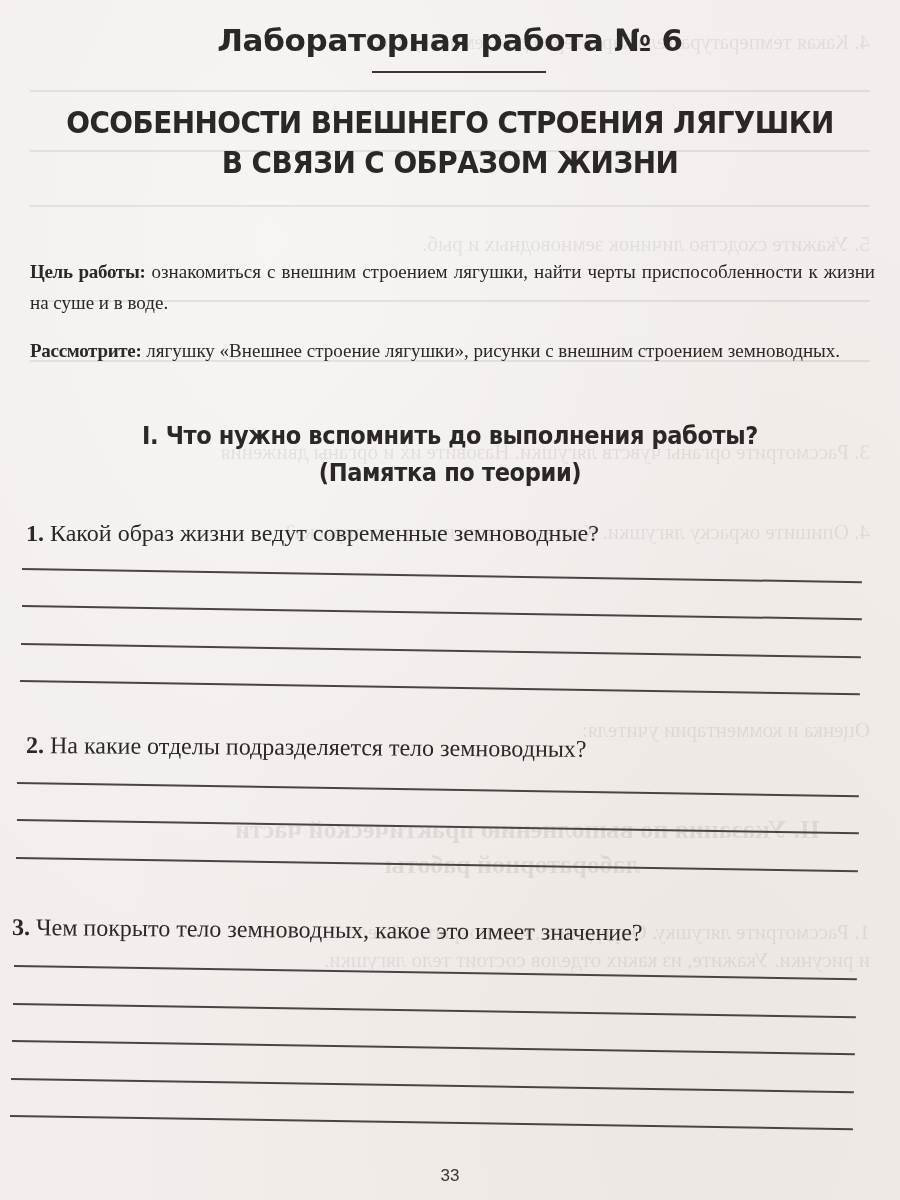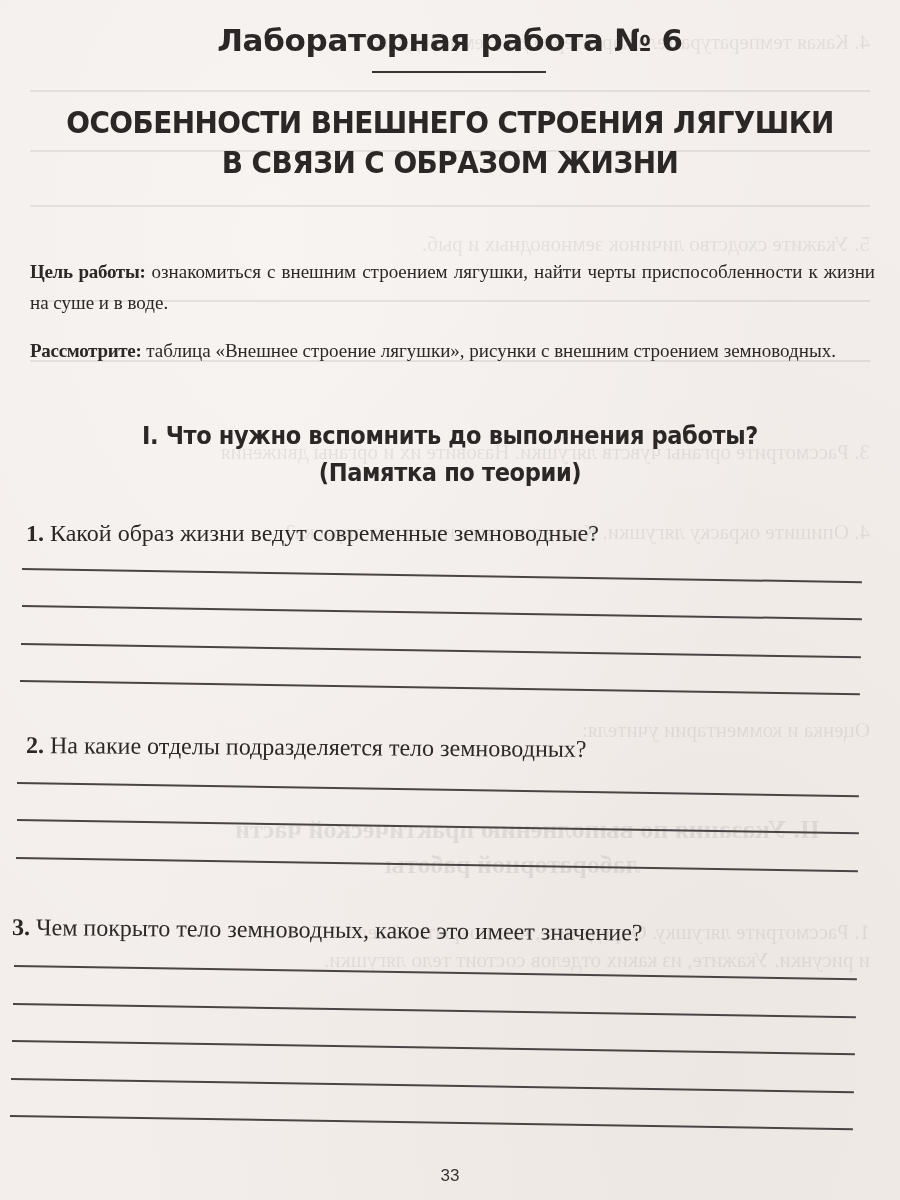--- a/index.html
+++ b/index.html
@@ -149,21 +149,21 @@
   <div class="main-title">
     <div>ОСОБЕННОСТИ ВНЕШНЕГО СТРОЕНИЯ ЛЯГУШКИ</div>
     <div>В СВЯЗИ С ОБРАЗОМ ЖИЗНИ</div>
   </div>
 
   <div class="para" style="top:243px;">
     <b>Цель работы:</b><span> ознакомиться с внешним строением лягушки, найти черты приспособленности к жизни  на суше и в воде.</span>
   </div>
 
   <div class="para" style="top:322px;">
-    <b>Рассмотрите:</b><span> таблица «Внешнее строение лягушки», рисунки с внеш­ним строением земноводных.</span>
+    <b>Рассмотрите:</b><span> лягушку «Внешнее строение лягушки», рисунки с внеш­ним строением земноводных.</span>
   </div>
 
   <div class="section-title">
     <div>I. Что нужно вспомнить до выполнения работы?</div>
     <div>(Памятка по теории)</div>
   </div>
 
   <div class="question" style="top:518px;">
     <span class="qnum">1.</span><span> Какой образ жизни ведут современные земноводные?</span>
   </div>

